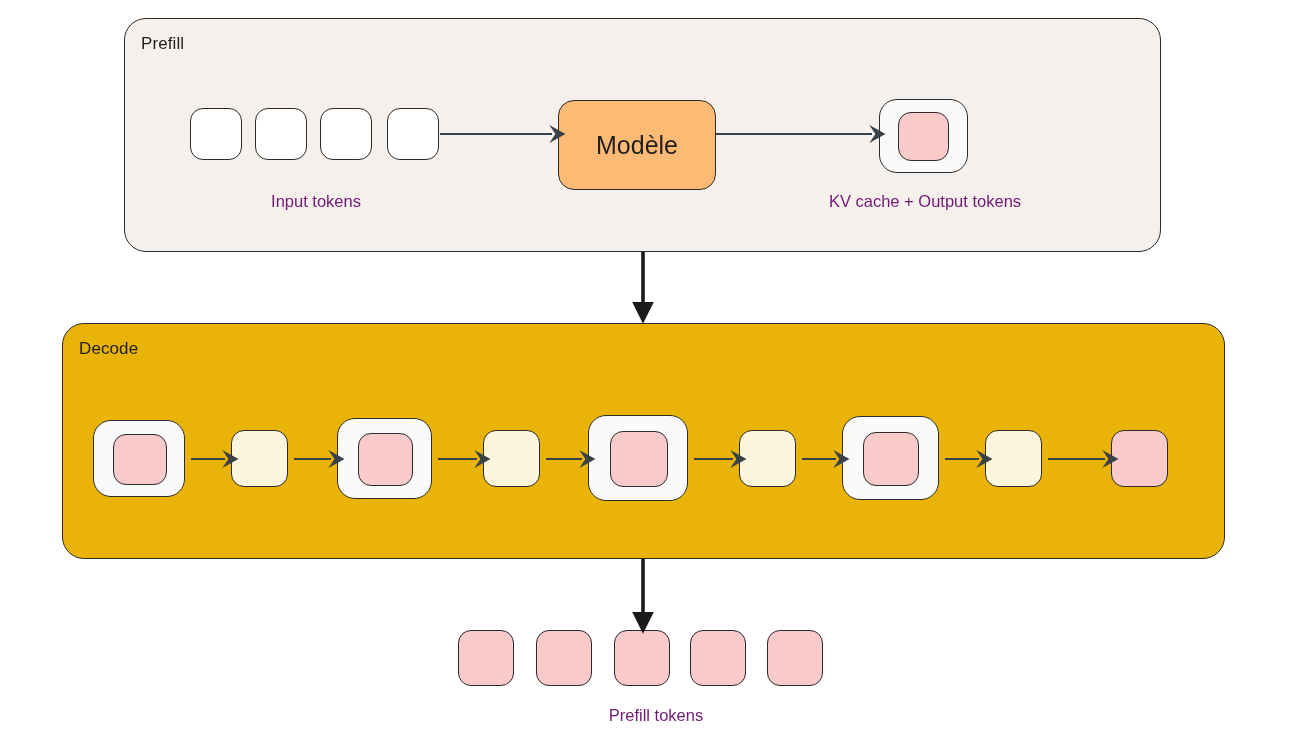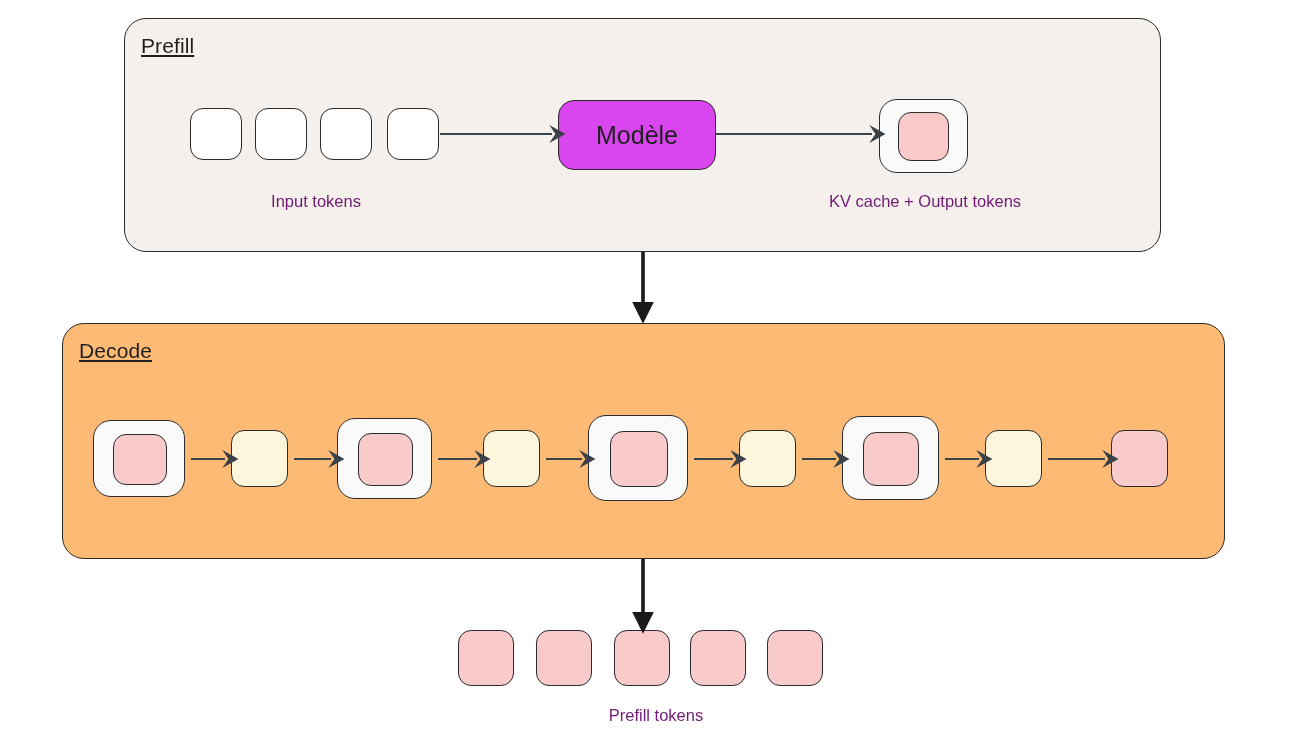--- a/index.html
+++ b/index.html
@@ -22,42 +22,41 @@
 
   
   .group {
     position: absolute;
     border: 1.6px solid #2b2b2b;
     border-radius: 22px;
     box-sizing: border-box;
   }
   .group-label {
     position: absolute;
-    font-size: 21px;
+    font-size: 17px;
     line-height: 1;
     color: #1f1f1f;
     letter-spacing: 0.1px;
     white-space: nowrap;
-    text-decoration: underline;
   }
   #prefill-group {
     left: 124px;
     top: 18px;
     width: 1037px;
     height: 234px;
     background: #F5F0EB;
   }
   #prefill-group .group-label { left: 16px; top: 16px; }
 
   #decode-group {
     left: 62px;
     top: 323px;
     width: 1163px;
     height: 236px;
-    background: #fdba74;
+    background: #eab308;
     text-align: center;
   }
   #decode-group .group-label { left: 16px; top: 16px; }
 
   
   .tok {
     position: absolute;
     box-sizing: border-box;
     border: 1.6px solid #2b2b2b;
     border-radius: 13px;
@@ -87,25 +86,25 @@
     border-radius: 13px;
     background: #F8CACA;
   }
 
   
   #model-box {
     position: absolute;
     left: 558px;
     top: 100px;
     width: 158px;
-    height: 70px;
+    height: 90px;
     box-sizing: border-box;
     border: 1.6px solid #2b2b2b;
     border-radius: 16px;
-    background: #d946ef;
+    background: #fdba74;
     display: flex;
     align-items: center;
     justify-content: center;
     font-size: 25px;
     color: #1f1f1f;
   }
 
   
   .caption {
     position: absolute;

